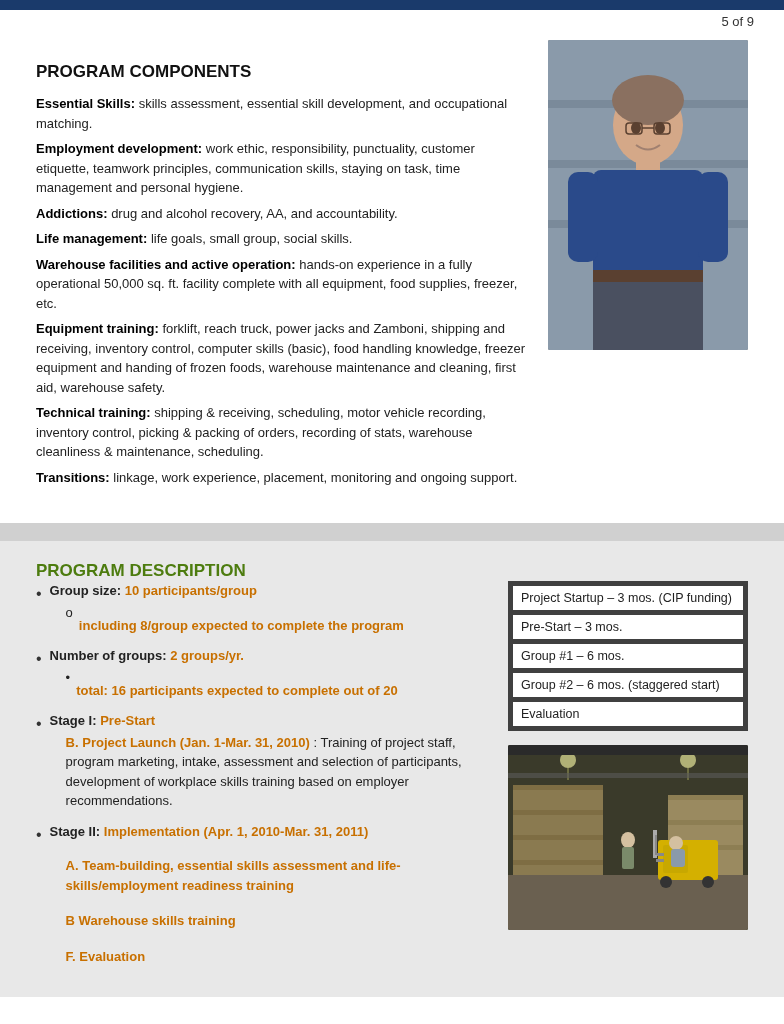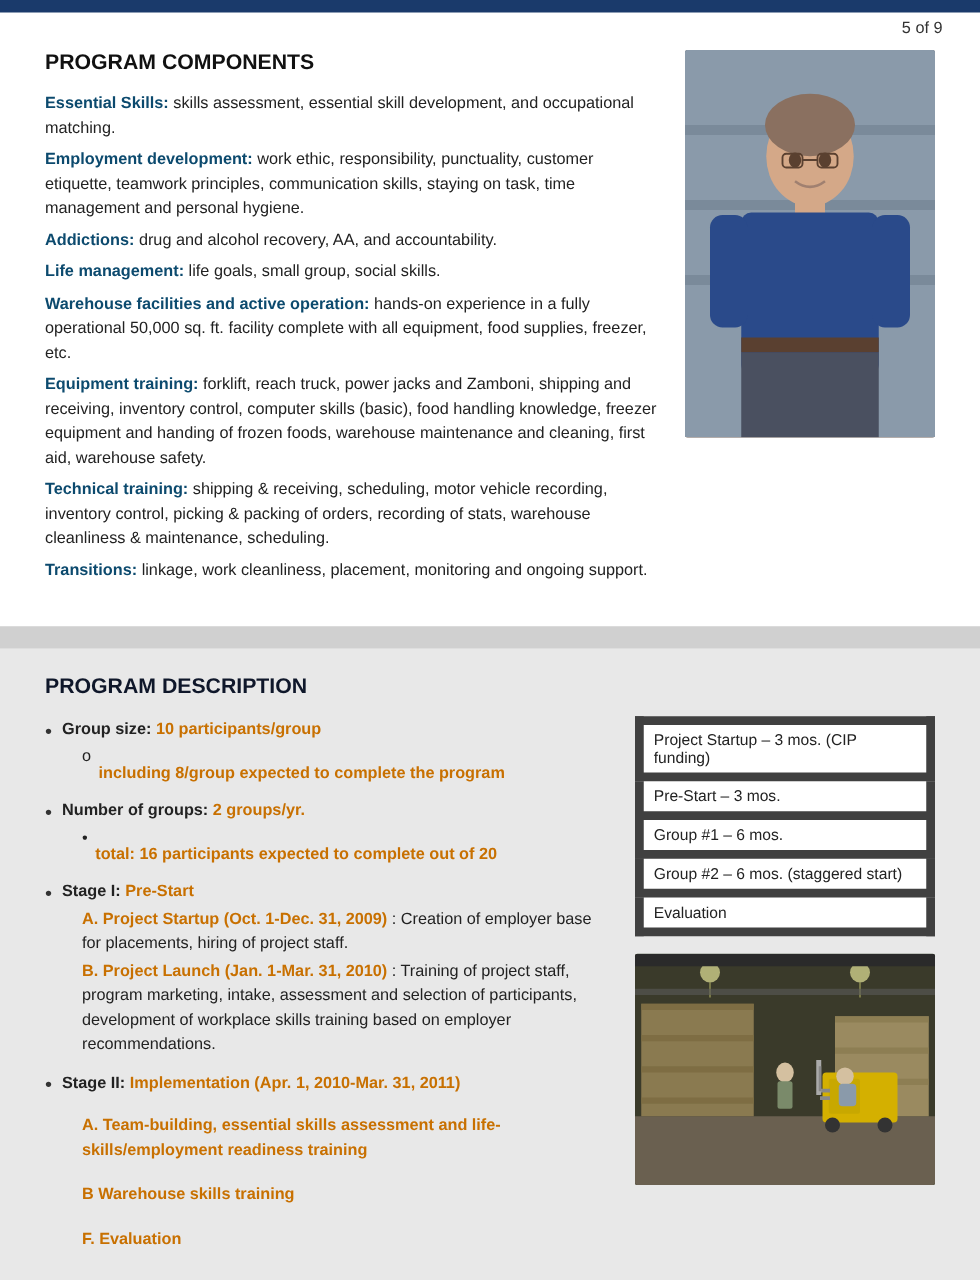--- a/index.html
+++ b/index.html
@@ -36,29 +36,30 @@
     .section-program-components .content {
       flex: 1;
     }
 
     .section-title {
       font-size: 17px;
       font-weight: bold;
       color: #111;
       margin-bottom: 12px;
       text-transform: uppercase;
+      margin-top: 22px;
     }
 
     .content p {
       margin-bottom: 6px;
       line-height: 1.5;
     }
 
     .label-orange {
-      color: #0c4a6e;
+      color: #000000;
       font-weight: bold;
     }
 
     .photo-person {
       width: 200px;
       height: 310px;
       flex-shrink: 0;
       background: #8a7060;
       border-radius: 2px;
       overflow: hidden;
@@ -80,22 +81,21 @@
     }
 
     .section-program-description {
       padding: 20px 36px 20px 36px;
       background: #e8e8e8;
     }
 
     .section-program-description .desc-title {
       font-size: 17px;
       font-weight: bold;
-      color: #0f172a;
-      margin-bottom: 14px;
+      color: #4d7c0f;
       text-transform: uppercase;
     }
 
     .desc-layout {
       display: flex;
       gap: 20px;
     }
 
     .desc-left {
       flex: 1;
@@ -151,21 +151,21 @@
     }
 
     .timeline-table {
       border: 1px solid #555;
       border-collapse: collapse;
       width: 100%;
       margin-bottom: 14px;
     }
 
     .timeline-table td {
-      border: 7px solid #404040;
+      border: 5px solid #404040;
       padding: 5px 8px;
       font-size: 12.5px;
       color: #222;
       background: #fff;
     }
 
     .photo-warehouse {
       width: 240px;
       height: 185px;
       background: #5a6a4a;
@@ -219,21 +219,21 @@
       <span> forklift, reach truck, power jacks and Zamboni, shipping and receiving, inventory control, computer skills (basic), food handling knowledge, freezer equipment and handing of frozen foods, warehouse maintenance and cleaning, first aid, warehouse safety.</span>
     </p>
 
     <p>
       <span class="label-orange">Technical training:</span>
       <span> shipping &amp; receiving, scheduling, motor vehicle recording, inventory control, picking &amp; packing of orders, recording of stats, warehouse cleanliness  &amp; maintenance, scheduling.</span>
     </p>
 
     <p>
       <span class="label-orange">Transitions:</span>
-      <span> linkage, work cleanliness, placement, monitoring and ongoing support.</span>
+      <span> linkage, work experience, placement, monitoring and ongoing support.</span>
     </p>
   </div>
 
   <div class="photo-person">
     <svg viewBox="0 0 200 310" xmlns="http://www.w3.org/2000/svg">
 
       <rect width="200" height="310" fill="#7a8a9a"></rect>
 
       <rect x="0" y="0" width="200" height="310" fill="#8a9aaa"></rect>
       <rect x="0" y="60" width="200" height="8" fill="#6a7a8a" opacity="0.5"></rect>
@@ -303,26 +303,20 @@
             </ul>
           </div>
         </li>
 
         <li>
           <span class="bullet-dot">•</span>
           <div>
             <span><strong>Stage I:</strong> </span>
             <span class="orange-bold">Pre-Start</span>
             <ul class="sub-list">
-              <li>
-                <div>
-                  <span class="orange-bold">A. Project Startup (Oct. 1-Dec. 31, 2009)</span>
-                  <span>: Creation of employer base for placements, hiring of project staff.</span>
-                </div>
-              </li>
               <li>
                 <div>
                   <span class="orange-bold">B. Project Launch (Jan. 1-Mar. 31, 2010)</span>
                   <span>: Training of project staff, program marketing, intake, assessment and selection of participants, development of workplace skills training based on employer recommendations.</span>
                 </div>
               </li>
             </ul>
           </div>
         </li>
 

